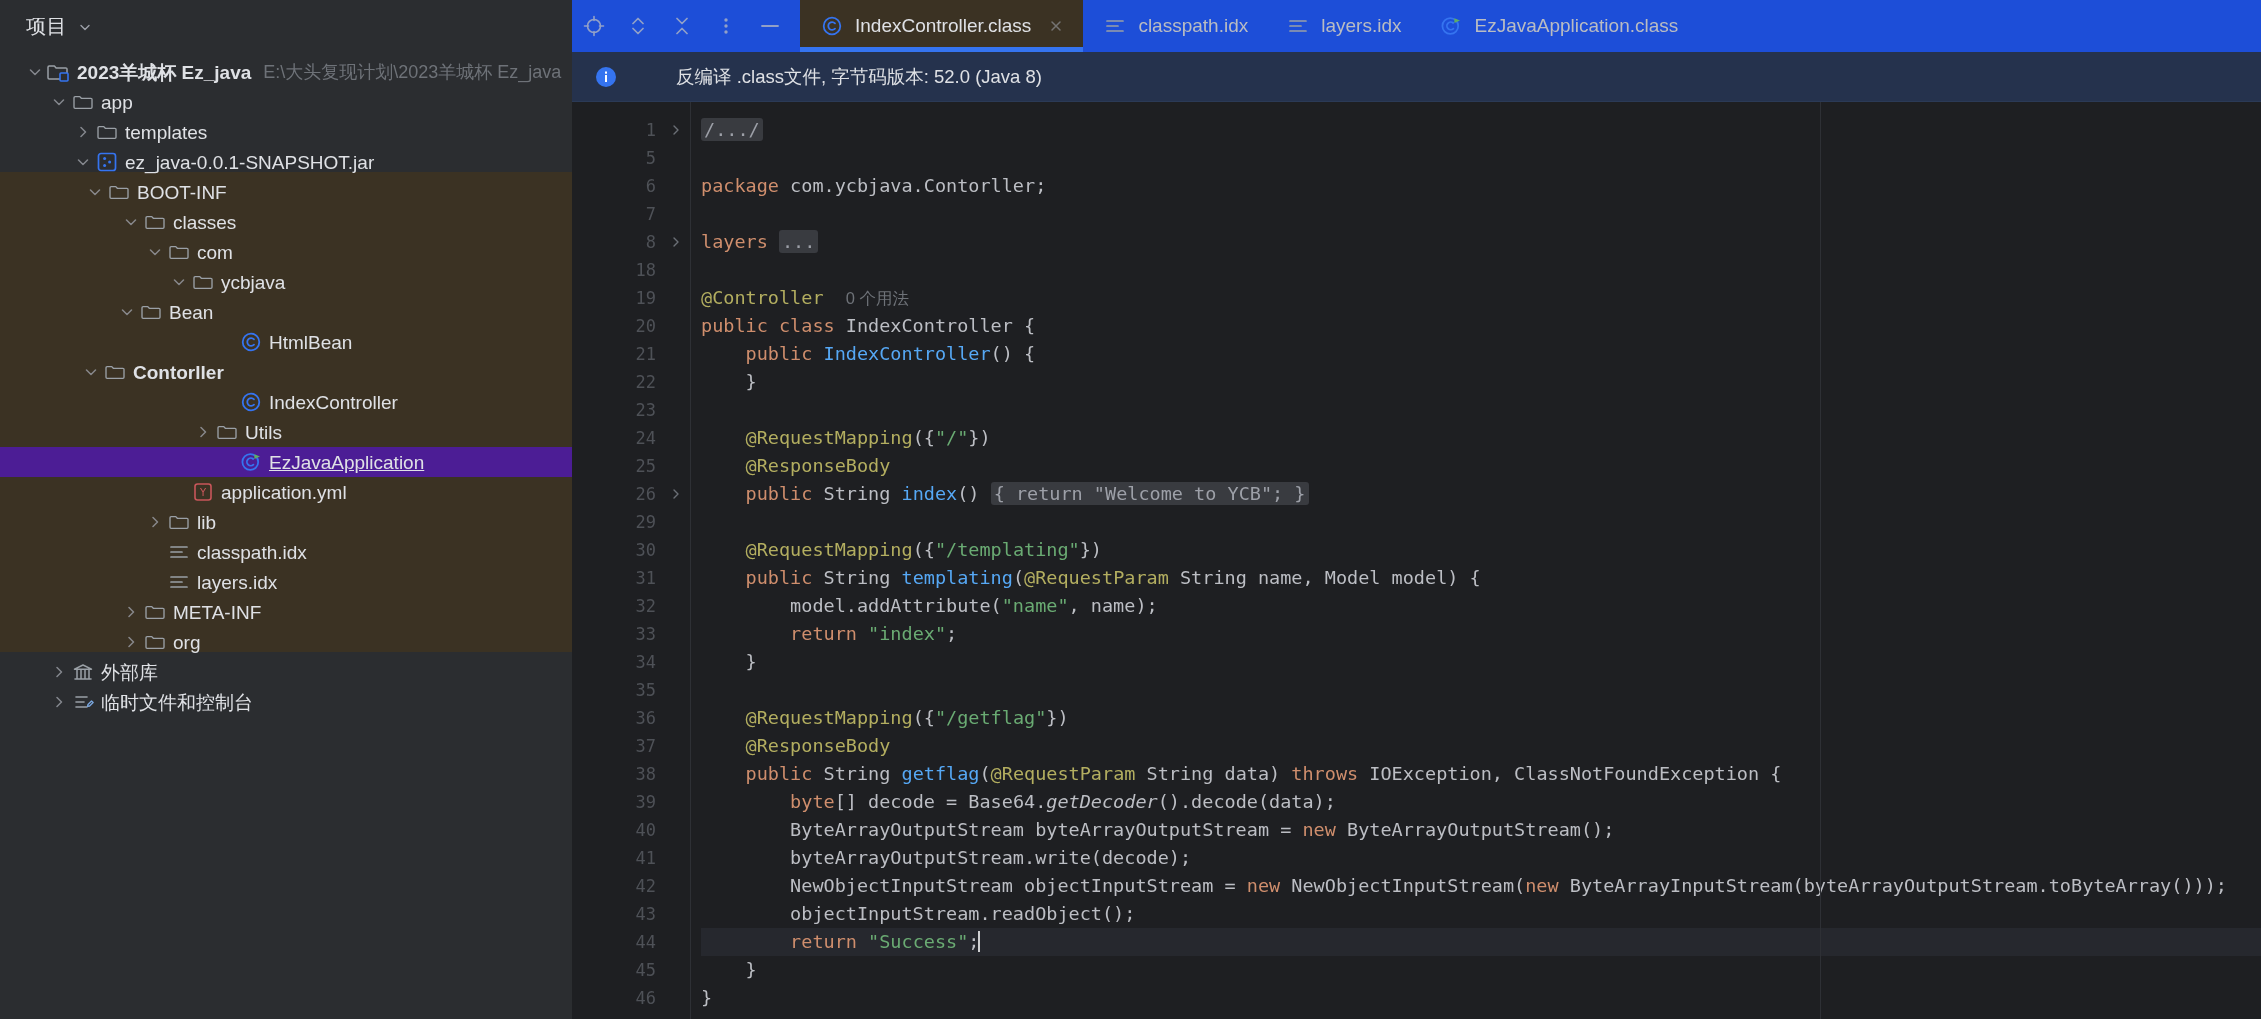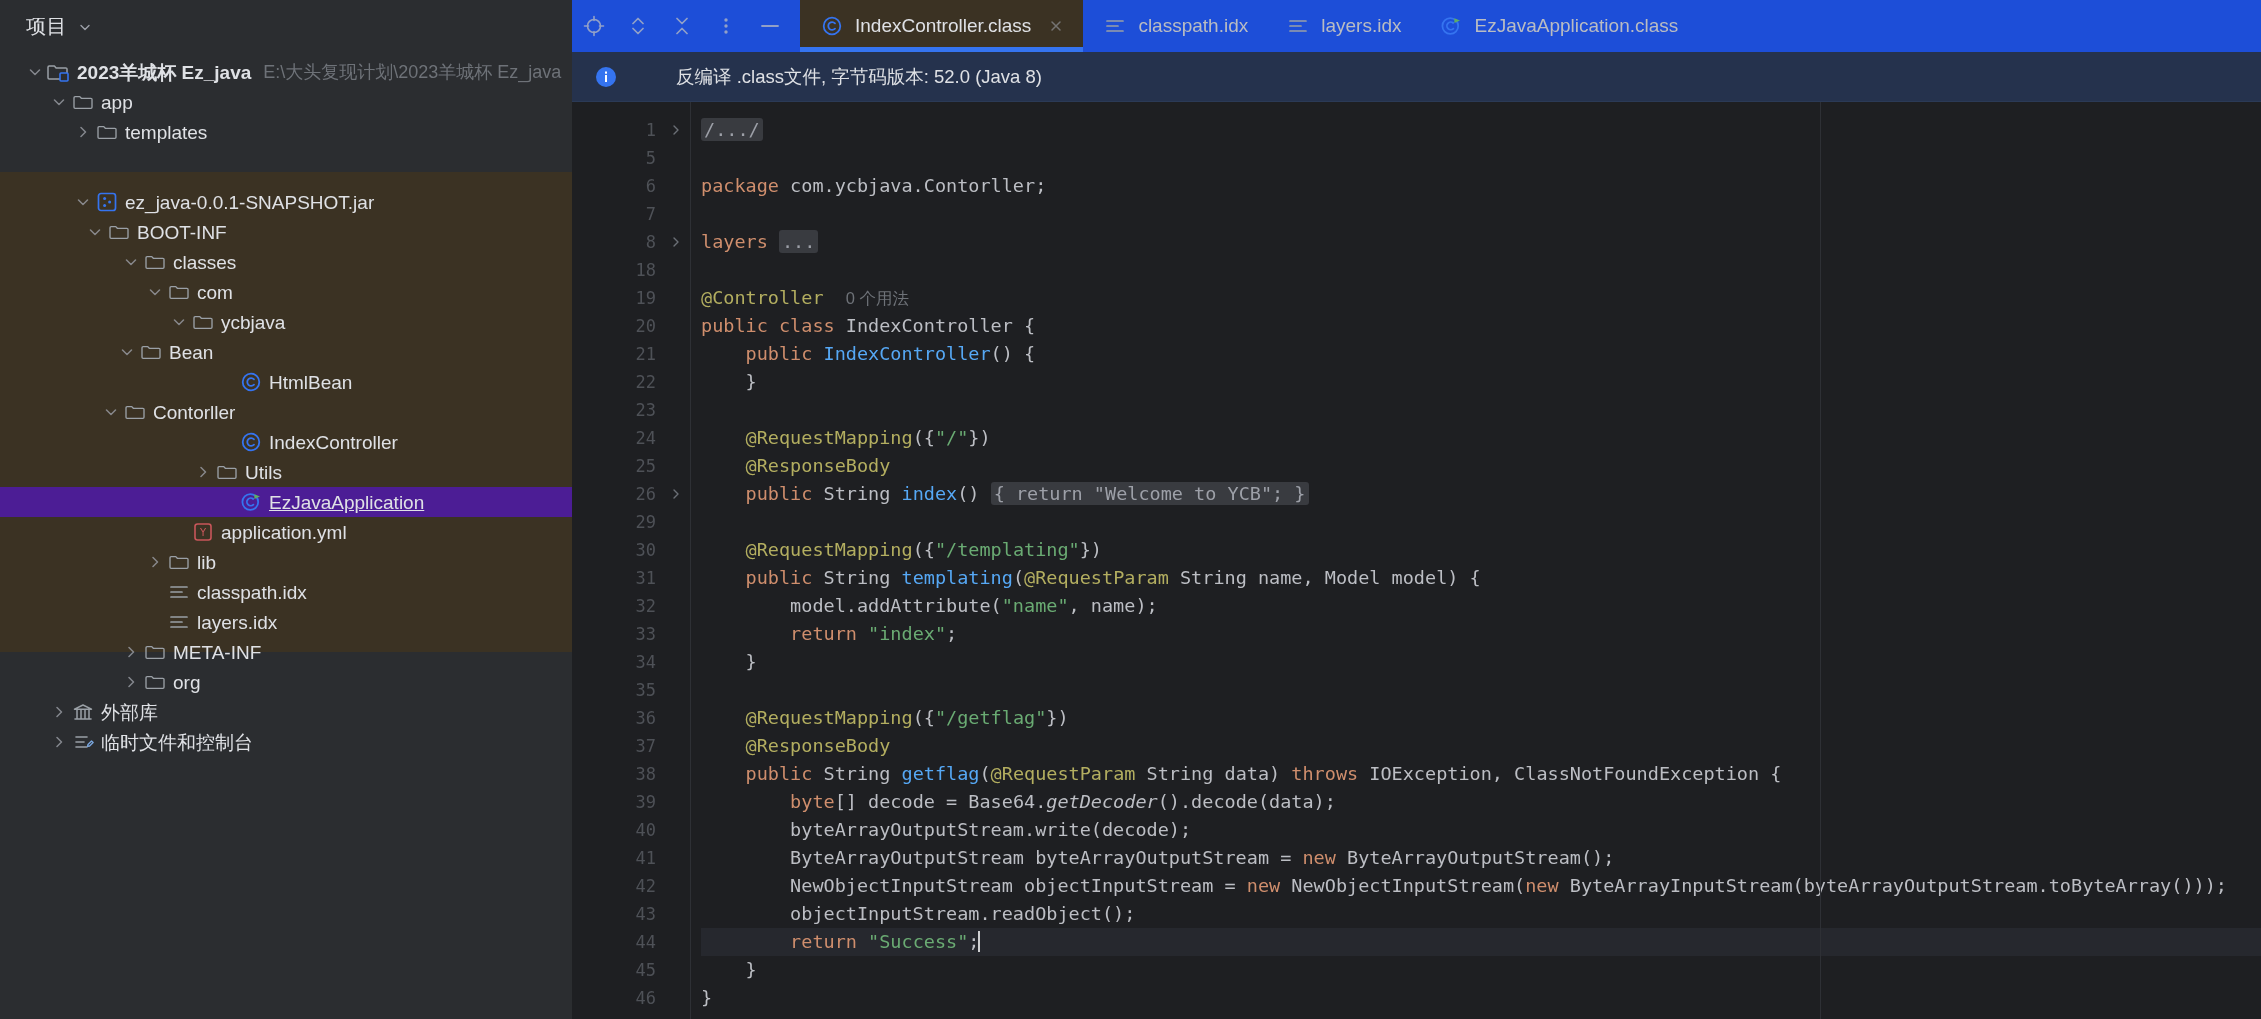--- a/index.html
+++ b/index.html
@@ -268,21 +268,21 @@
                 <path d="M6 3.5 L10.5 8 L6 12.5" fill="none" stroke="#9da0a8" stroke-width="1.5" stroke-linecap="round" stroke-linejoin="round"></path>
               </svg>
             </span>
             <span class="ico">
               <svg class="folder" width="24" height="20" viewBox="0 0 24 20">
                 <path d="M2 5.2a1.2 1.2 0 0 1 1.2-1.2h5.2l1.7 1.9h10.7A1.2 1.2 0 0 1 22 7.1v8.7a1.2 1.2 0 0 1-1.2 1.2H3.2A1.2 1.2 0 0 1 2 15.8z" fill="none" stroke="#9aa0a6" stroke-width="1.5" stroke-linejoin="round"></path>
               </svg>
             </span>
             <span class="lbl">templates</span>
           </div>
-          <div class="tree-row" style="padding-left: 72px; margin-top: 40px;">
+          <div class="tree-row" style="padding-left: 72px;">
             <span class="arrow">
               <svg width="16" height="16" viewBox="0 0 16 16">
                 <path d="M3.5 6 L8 10.5 L12.5 6" fill="none" stroke="#9da0a8" stroke-width="1.5" stroke-linecap="round" stroke-linejoin="round"></path>
               </svg>
             </span>
             <span class="ico">
               <svg width="22" height="22" viewBox="0 0 22 22">
                 <rect x="2.5" y="2.5" width="17" height="17" rx="2.5" fill="none" stroke="#3574f0" stroke-width="1.7"></rect>
                 <circle cx="8.6" cy="7.6" r="1.5" fill="#3574f0"></circle>
                 <circle cx="8.6" cy="14.4" r="1.5" fill="#3574f0"></circle>
@@ -359,21 +359,21 @@
           <div class="tree-row" style="padding-left: 216px;">
             <span class="arrow empty"></span>
             <span class="ico">
               <svg width="22" height="22" viewBox="0 0 22 22">
                 <circle cx="11" cy="11" r="8.3" fill="none" stroke="#3574f0" stroke-width="1.8"></circle>
                 <path d="M14 8.3a3.9 3.9 0 1 0 0 5.4" fill="none" stroke="#3574f0" stroke-width="1.8" stroke-linecap="round"></path>
               </svg>
             </span>
             <span class="lbl">HtmlBean</span>
           </div>
-          <div class="tree-row" style="padding-left: 100px;">
+          <div class="tree-row" style="padding-left: 80px; font-weight: bold;">
             <span class="arrow">
               <svg width="16" height="16" viewBox="0 0 16 16">
                 <path d="M3.5 6 L8 10.5 L12.5 6" fill="none" stroke="#9da0a8" stroke-width="1.5" stroke-linecap="round" stroke-linejoin="round"></path>
               </svg>
             </span>
             <span class="ico">
               <svg class="folder" width="24" height="20" viewBox="0 0 24 20">
                 <path d="M2 5.2a1.2 1.2 0 0 1 1.2-1.2h5.2l1.7 1.9h10.7A1.2 1.2 0 0 1 22 7.1v8.7a1.2 1.2 0 0 1-1.2 1.2H3.2A1.2 1.2 0 0 1 2 15.8z" fill="none" stroke="#9aa0a6" stroke-width="1.5" stroke-linejoin="round"></path>
               </svg>
             </span>
@@ -726,22 +726,22 @@
             <div class="cline">    <span class="an">@RequestMapping</span>({<span class="st">"/templating"</span>})</div>
             <div class="cline">    <span class="k">public</span> String <span class="mn">templating</span>(<span class="an">@RequestParam</span> String name, Model model) {</div>
             <div class="cline">        model.addAttribute(<span class="st">"name"</span>, name);</div>
             <div class="cline">        <span class="k">return</span> <span class="st">"index"</span>;</div>
             <div class="cline">    }</div>
             <div class="cline">&nbsp;</div>
             <div class="cline">    <span class="an">@RequestMapping</span>({<span class="st">"/getflag"</span>})</div>
             <div class="cline">    <span class="an">@ResponseBody</span></div>
             <div class="cline">    <span class="k">public</span> String <span class="mn">getflag</span>(<span class="an">@RequestParam</span> String data) <span class="k">throws</span> IOException, ClassNotFoundException {</div>
             <div class="cline">        <span class="k">byte</span>[] decode = Base64.<span class="it">getDecoder</span>().decode(data);</div>
+            <div class="cline">        ByteArrayOutputStream byteArrayOutputStream = <span class="k">new</span> ByteArrayOutputStream();</div>
             <div class="cline">        byteArrayOutputStream.write(decode);</div>
-            <div class="cline">        ByteArrayOutputStream byteArrayOutputStream = <span class="k">new</span> ByteArrayOutputStream();</div>
             <div class="cline">        NewObjectInputStream objectInputStream = <span class="k">new</span> NewObjectInputStream(<span class="k">new</span> ByteArrayInputStream(byteArrayOutputStream.toByteArray()));</div>
             <div class="cline">        objectInputStream.readObject();</div>
             <div class="cline caret-line">        <span class="k">return</span> <span class="st">"Success"</span>;<span class="caret"></span></div>
             <div class="cline">    }</div>
             <div class="cline">}</div>
             <div class="cline">&nbsp;</div>
           </div>
       </div>
       <div class="right-rail" style="right:440px"></div>
     </div>

